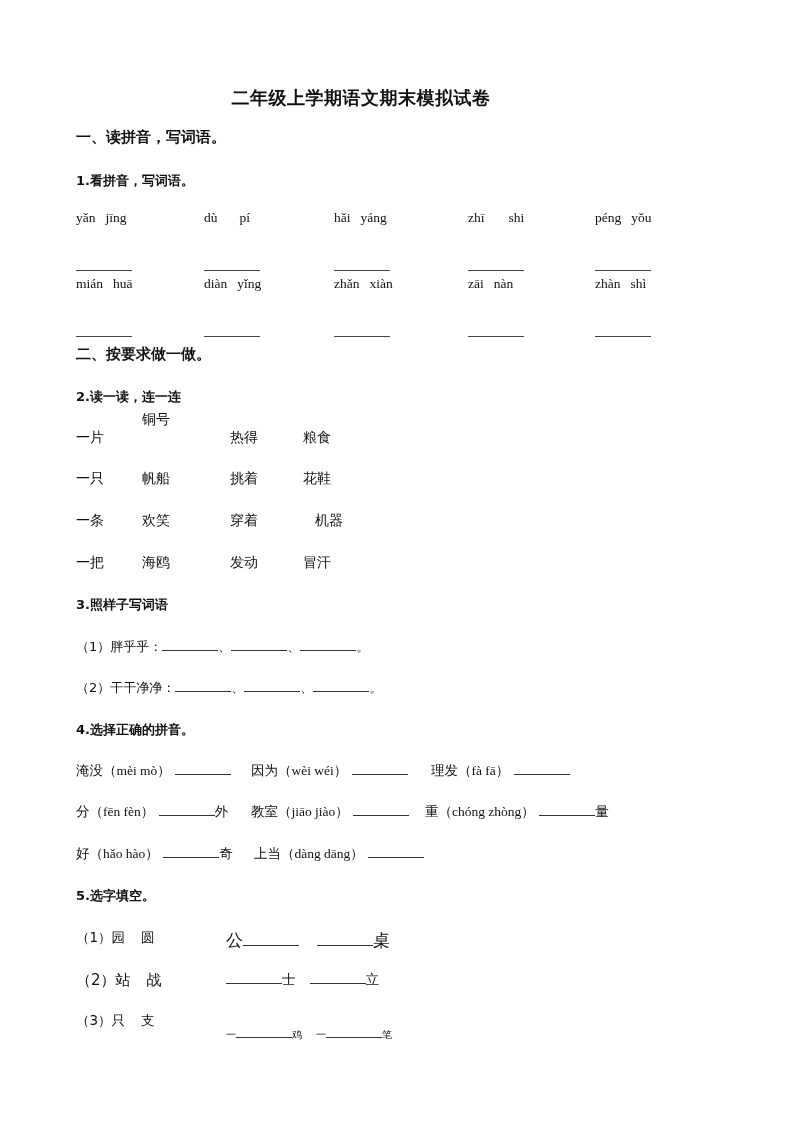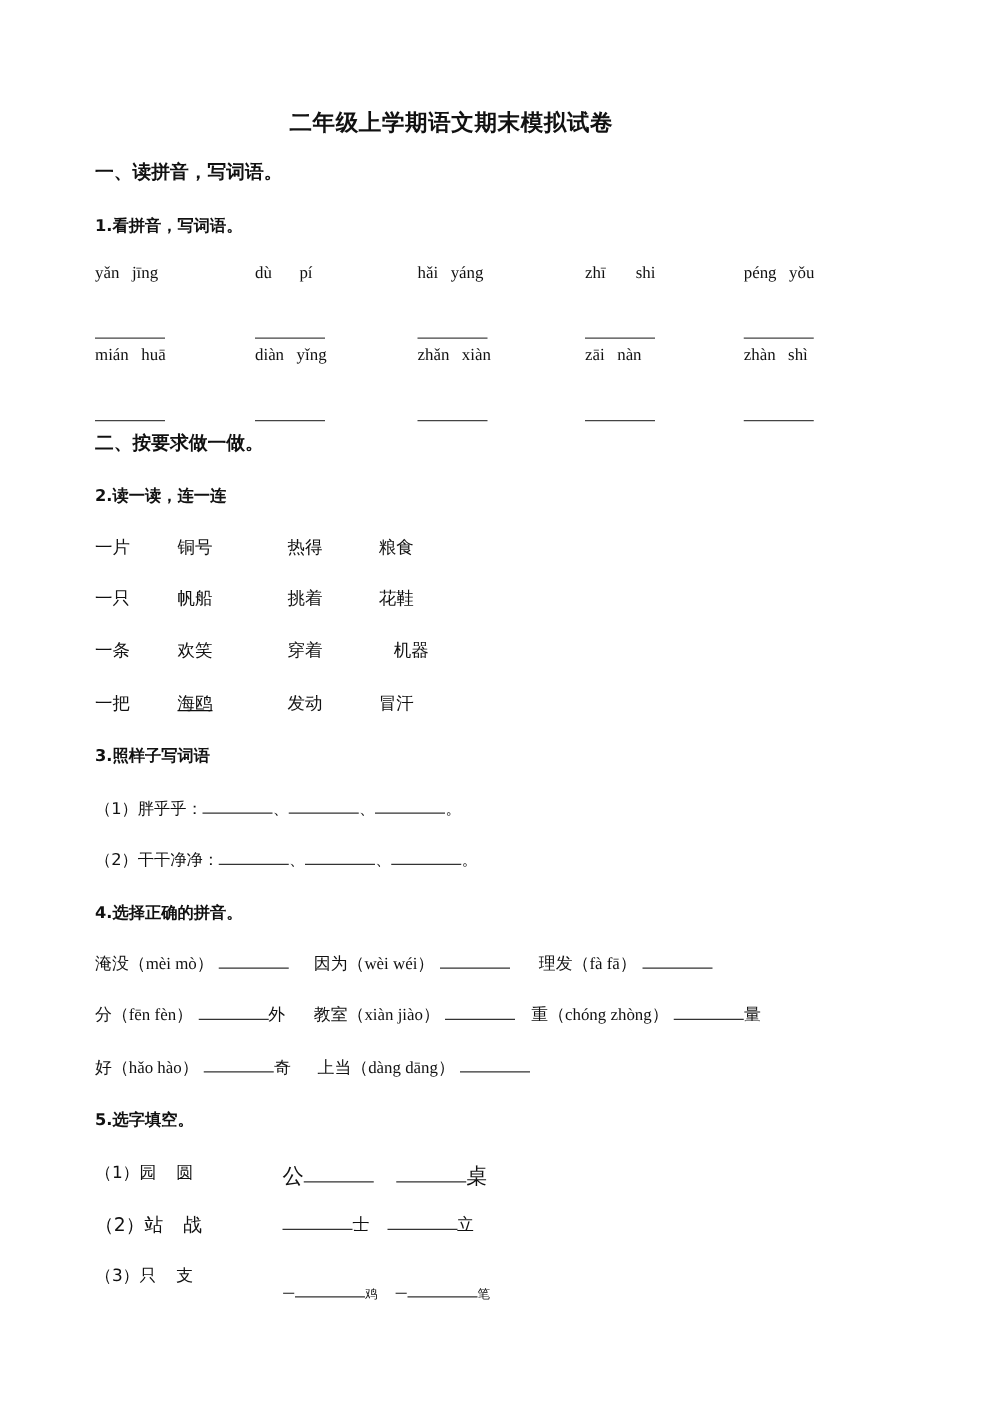--- a/index.html
+++ b/index.html
@@ -48,36 +48,36 @@
 <div class="abs" style="top:322px; left:76px;"><span class="blank-line"></span></div>
 <div class="abs" style="top:322px; left:204px;"><span class="blank-line"></span></div>
 <div class="abs" style="top:322px; left:334px;"><span class="blank-line"></span></div>
 <div class="abs" style="top:322px; left:468px;"><span class="blank-line"></span></div>
 <div class="abs" style="top:322px; left:595px;"><span class="blank-line"></span></div>
 
 <div class="abs section" style="top:345px;">二、按要求做一做。</div>
 <div class="abs q" style="top:388px;">2.读一读，连一连</div>
 
 <div class="abs cn" style="top:429px; left:76px;">一片</div>
-<div class="abs cn" style="top:429px; left:142px;">铜号</div>
+<div class="abs cn" style="top:411px; left:142px;">铜号</div>
 <div class="abs cn" style="top:429px; left:230px;">热得</div>
 <div class="abs cn" style="top:429px; left:303px;">粮食</div>
 
 <div class="abs cn" style="top:470px; left:76px;">一只</div>
 <div class="abs cn" style="top:470px; left:142px;">帆船</div>
 <div class="abs cn" style="top:470px; left:230px;">挑着</div>
 <div class="abs cn" style="top:470px; left:303px;">花鞋</div>
 
 <div class="abs cn" style="top:512px; left:76px;">一条</div>
 <div class="abs cn" style="top:512px; left:142px;">欢笑</div>
 <div class="abs cn" style="top:512px; left:230px;">穿着</div>
 <div class="abs cn" style="top:512px; left:303px;margin-left:12px;">机器</div>
 
 <div class="abs cn" style="top:554px; left:76px;">一把</div>
-<div class="abs cn" style="top:554px; left:142px;text-decoration:underline;">海鸥</div>
+<div class="abs cn" style="top:554px; left:142px;">海鸥</div>
 <div class="abs cn" style="top:554px; left:230px;">发动</div>
 <div class="abs cn" style="top:554px; left:303px;">冒汗</div>
 
 <div class="abs q" style="top:596px;">3.照样子写词语</div>
 <div class="abs cn" style="top:638px; left:76px; font-size:13px;">
   <span>（1）</span><span>胖乎乎：</span><span class="ul" style="width:56px"></span><span>、</span><span class="ul" style="width:56px"></span><span>、</span><span class="ul" style="width:56px"></span><span>。</span>
 </div>
 <div class="abs cn" style="top:679px; left:76px; font-size:13px;">
   <span>（2）</span><span>干干净净：</span><span class="ul" style="width:56px"></span><span>、</span><span class="ul" style="width:56px"></span><span>、</span><span class="ul" style="width:56px"></span><span>。</span>
 </div>
@@ -91,21 +91,21 @@
   <span>因为</span><span class="py">（wèi  wéi）</span> <span class="ul" style="width:56px"></span>
 </div>
 <div class="abs cn" style="top:762px; left:431px; font-size:13.5px;">
   <span>理发</span><span class="py">（fà  fā）</span> <span class="ul" style="width:56px"></span>
 </div>
 
 <div class="abs cn" style="top:803px; left:76px; font-size:13.5px;">
   <span>分</span><span class="py">（fēn  fèn）</span> <span class="ul" style="width:56px"></span><span>外</span>
 </div>
 <div class="abs cn" style="top:803px; left:251px; font-size:13.5px;">
-  <span>教室</span><span class="py">（xiàn  jiào）</span> <span class="ul" style="width:56px"></span>
+  <span>教室</span><span class="py">（jiāo  jiào）</span> <span class="ul" style="width:56px"></span>
 </div>
 <div class="abs cn" style="top:803px; left:425px; font-size:13.5px;">
   <span>重</span><span class="py">（chóng  zhòng）</span> <span class="ul" style="width:56px"></span><span>量</span>
 </div>
 
 <div class="abs cn" style="top:845px; left:76px; font-size:13.5px;">
   <span>好</span><span class="py">（hǎo  hào）</span> <span class="ul" style="width:56px"></span><span>奇</span>
 </div>
 <div class="abs cn" style="top:845px; left:254px; font-size:13.5px;">
   <span>上当</span><span class="py">（dàng  dāng）</span> <span class="ul" style="width:56px"></span>

